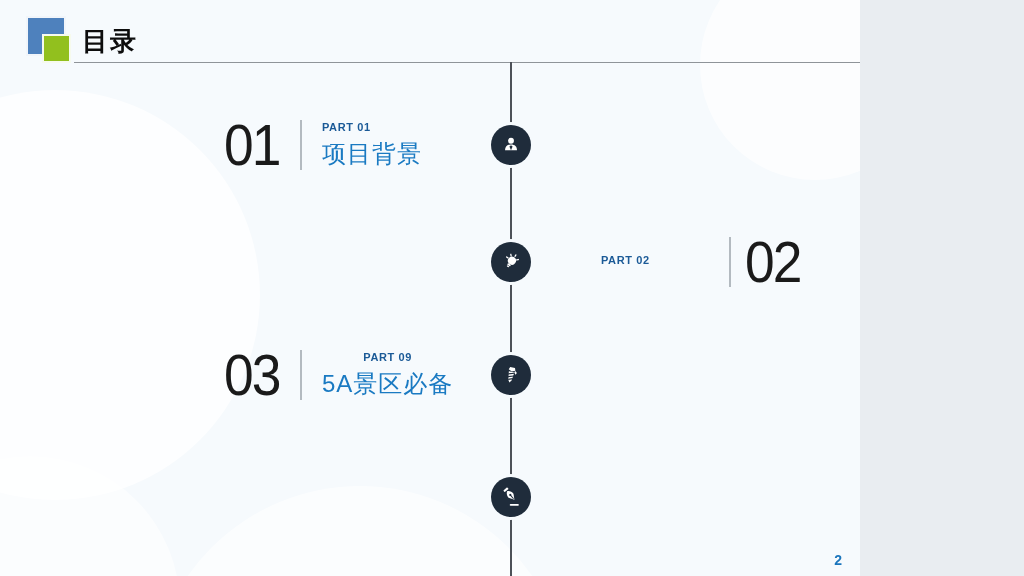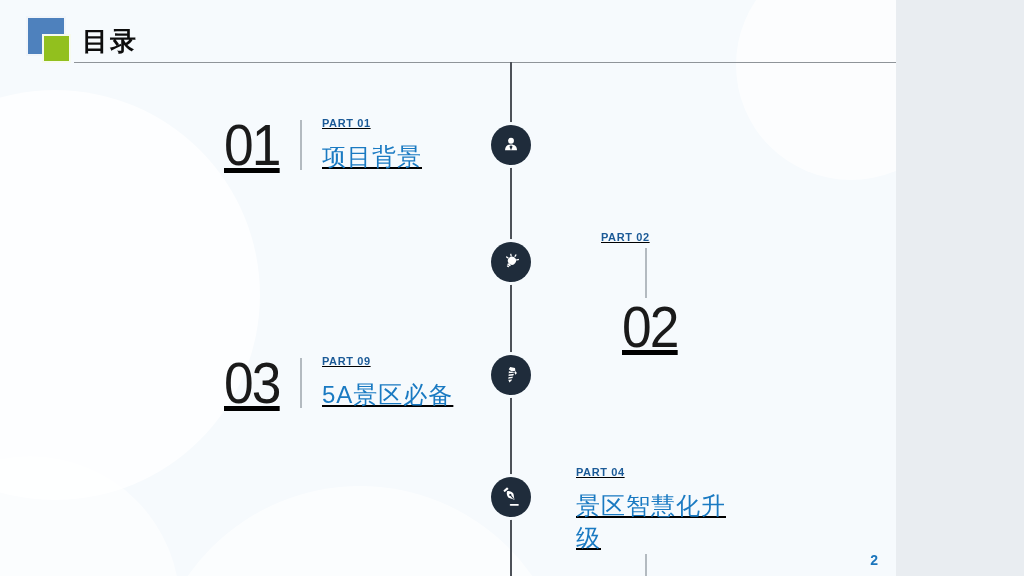--- a/index.html
+++ b/index.html
@@ -1,20 +1,19 @@
 <!DOCTYPE html>
 <html><head>
 <meta charset="utf-8">
 <style>
   html,body{margin:0;padding:0;background:#e9edf1;}
   .slide{
     position:relative;width:860px;height:576px;overflow:hidden;
     background:#f6fafd;
     font-family:"Liberation Sans","DejaVu Sans",sans-serif;
-    padding-left:36px;
   }
   
   .bg-circle{position:absolute;border-radius:50%;background:rgba(255,255,255,.75);}
   .bg-c1{left:-150px;top:90px;width:410px;height:410px;}
   .bg-c2{right:-70px;top:-50px;width:230px;height:230px;background:rgba(255,255,255,.65);}
   .bg-c3{left:150px;bottom:-330px;width:420px;height:420px;background:rgba(255,255,255,.6);}
   .bg-c4{left:-120px;bottom:-180px;width:300px;height:300px;background:rgba(255,255,255,.55);}
 
   
   .logo-blue{position:absolute;left:26px;top:16px;width:36px;height:36px;
@@ -29,36 +28,36 @@
   .center-line{position:absolute;left:510px;top:62px;bottom:0;width:2px;background:#4d5158;}
 
   
   .node{position:absolute;left:491px;width:40px;height:40px;border-radius:50%;
     background:#1f2c3b;box-shadow:0 0 0 3px #f6fafd;
     display:flex;align-items:center;justify-content:center;z-index:3;}
   .node svg{width:22px;height:22px;display:block;}
   .node-1{top:125px;} .node-2{top:242px;} .node-3{top:355px;} .node-4{top:477px;}
 
   
-  .entry{position:absolute;display:flex;align-items:center;height:62px;text-decoration:underline;}
+  .entry{position:absolute;display:flex;align-items:center;height:62px;}
   .entry .num{font-size:58px;line-height:1;color:#1a1a1a;letter-spacing:-2px;
     transform:scaleX(.92);transform-origin:left center;}
   .entry.right .num{transform-origin:left center;}
   .entry .vdiv{width:2px;height:50px;background:#b3bac0;flex:0 0 auto;}
-  .entry .txt{display:flex;flex-direction:column;justify-content:center;gap:7px;}
+  .entry .txt{display:flex;flex-direction:column;justify-content:center;}
   .entry .part{font-size:11px;font-weight:bold;color:#1b5a97;letter-spacing:.6px;margin-bottom:5px;}
   .entry .label{font-size:24px;color:#1a7ac2;letter-spacing:1px;}
   .entry.left{left:224px;}
   .entry.left .num{margin-right:16px;width:60px;}
   .entry.left .vdiv{margin-right:20px;}
-  .entry.right{left:576px;flex-direction:column;}
+  .entry.right{left:576px;}
   .entry.right .txt{width:153px;}
   .entry.right .vdiv{margin-right:14px;}
   .part.indent{margin-left:25px;}
-  .entry-1{top:114px;} .entry-2{top:231px;} .entry-3{top:352px;} .entry-4{top:466px;}
+  .entry-1{top:114px;} .entry-2{top:231px;} .entry-3{top:344px;text-align:center;} .entry-4{top:466px;}
 
   .page-number{position:absolute;right:18px;bottom:8px;font-size:14px;font-weight:bold;color:#1b75bc;}
 </style>
 </head>
 <body>
 
 <div class="slide">
 
   <div class="bg-circle bg-c1"></div>
   <div class="bg-circle bg-c2"></div>
@@ -150,23 +149,15 @@
 
   <div class="entry left entry-3">
     <div class="num">03</div>
     <div class="vdiv"></div>
     <div class="txt">
       <div class="part">PART 09</div>
       <div class="label">5A景区必备</div>
     </div>
   </div>
 
-  <div class="entry right entry-4">
-    <div class="txt">
-      <div class="part">PART 04</div>
-      <div class="label">景区智慧化升级</div>
-    </div>
-    <div class="vdiv"></div>
-    <div class="num">04</div>
-  </div>
 
   <div class="page-number">2</div>
 </div>
 
 </body></html>

